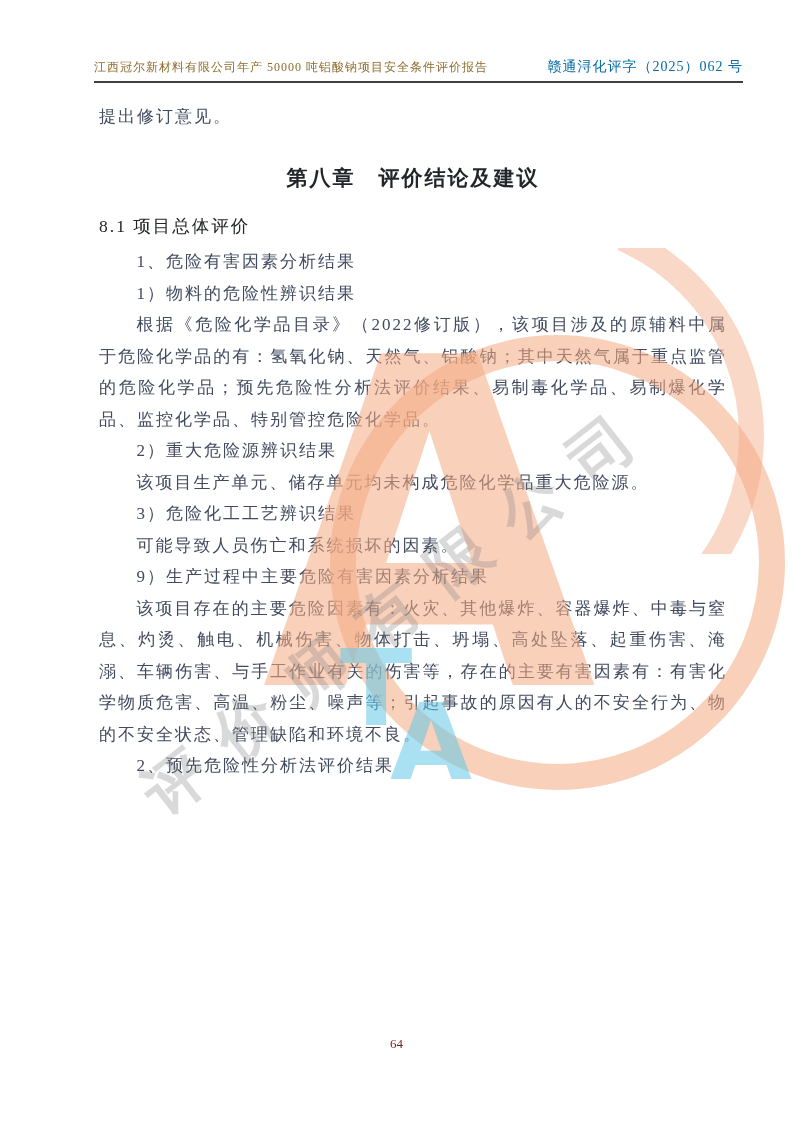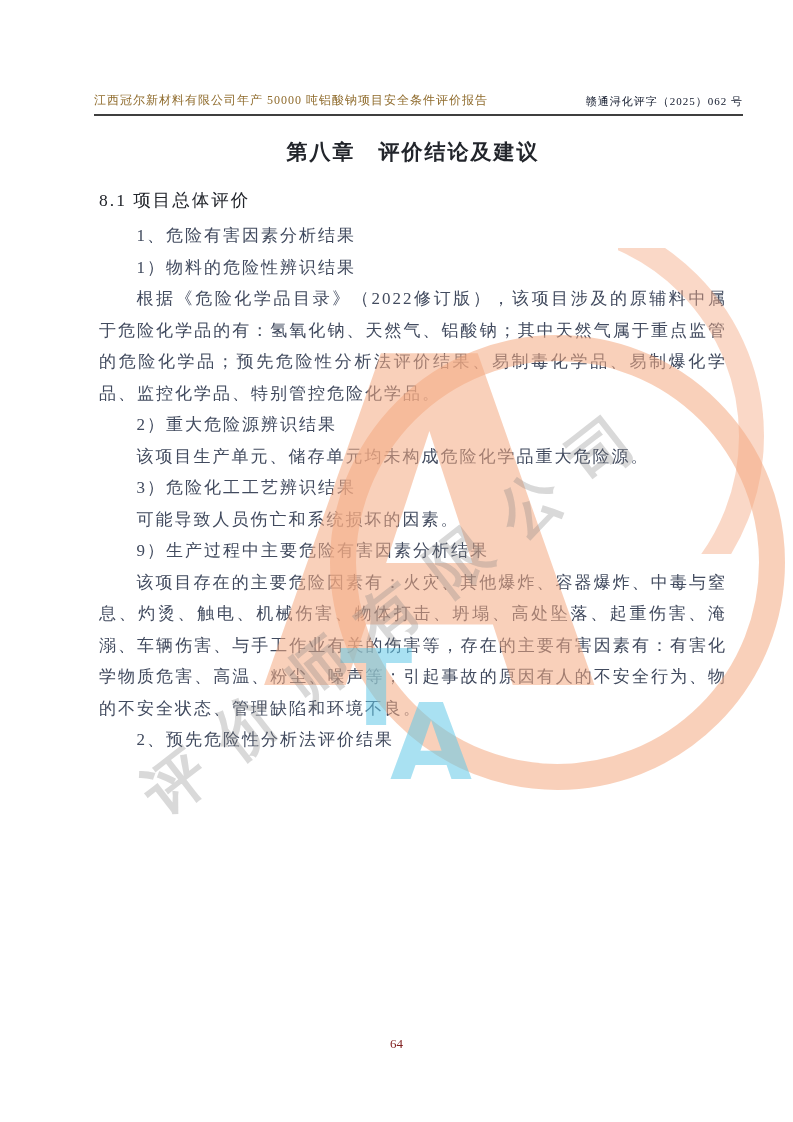--- a/index.html
+++ b/index.html
@@ -11,21 +11,21 @@
   
   .header{
     position:absolute;top:58px;left:94px;right:50px;
     display:flex;justify-content:space-between;align-items:flex-end;
     border-bottom:2px solid #3f3f3f;padding-bottom:5px;gap:32px;
   }
   .header .h-left{
     font-size:12px;color:#8f6b2c;letter-spacing:1px;white-space:nowrap;
   }
   .header .h-right{
-    font-size:11px;color:#0f172a;letter-spacing:1px;white-space:nowrap;margin-top:36px;
+    font-size:14px;color:#0369a1;letter-spacing:1px;white-space:nowrap;
   }
   
   .content{
     position:absolute;left:99px;top:104px;width:628px;
     color:#414a5e;
   }
   .intro-line{
     margin:0;font-size:17px;line-height:26px;letter-spacing:2px;
   }
   .chapter-title{
@@ -84,20 +84,21 @@
 </style>
 </head>
 <body>
 
 <div class="header">
   <span class="h-left">江西冠尔新材料有限公司年产 50000 吨铝酸钠项目安全条件评价报告</span>
   <span class="h-right">赣通浔化评字（2025）062 号</span>
 </div>
 
 <div class="content">
+  <p class="intro-line">提出修订意见。</p>
   <h1 class="chapter-title">第八章　评价结论及建议</h1>
   <h2 class="section-title">8.1 项目总体评价</h2>
 
   <p class="para">1、危险有害因素分析结果</p>
   <p class="para">1）物料的危险性辨识结果</p>
   <p class="para">根据《危险化学品目录》（2022修订版），该项目涉及的原辅料中属于危险化学品的有：氢氧化钠、天然气、铝酸钠；其中天然气属于重点监管的危险化学品；预先危险性分析法评价结果、易制毒化学品、易制爆化学品、监控化学品、特别管控危险化学品。</p>
   <p class="para">2）重大危险源辨识结果</p>
   <p class="para">该项目生产单元、储存单元均未构成危险化学品重大危险源。</p>
   <p class="para">3）危险化工工艺辨识结果</p>
   <p class="para">可能导致人员伤亡和系统损坏的因素。</p>

